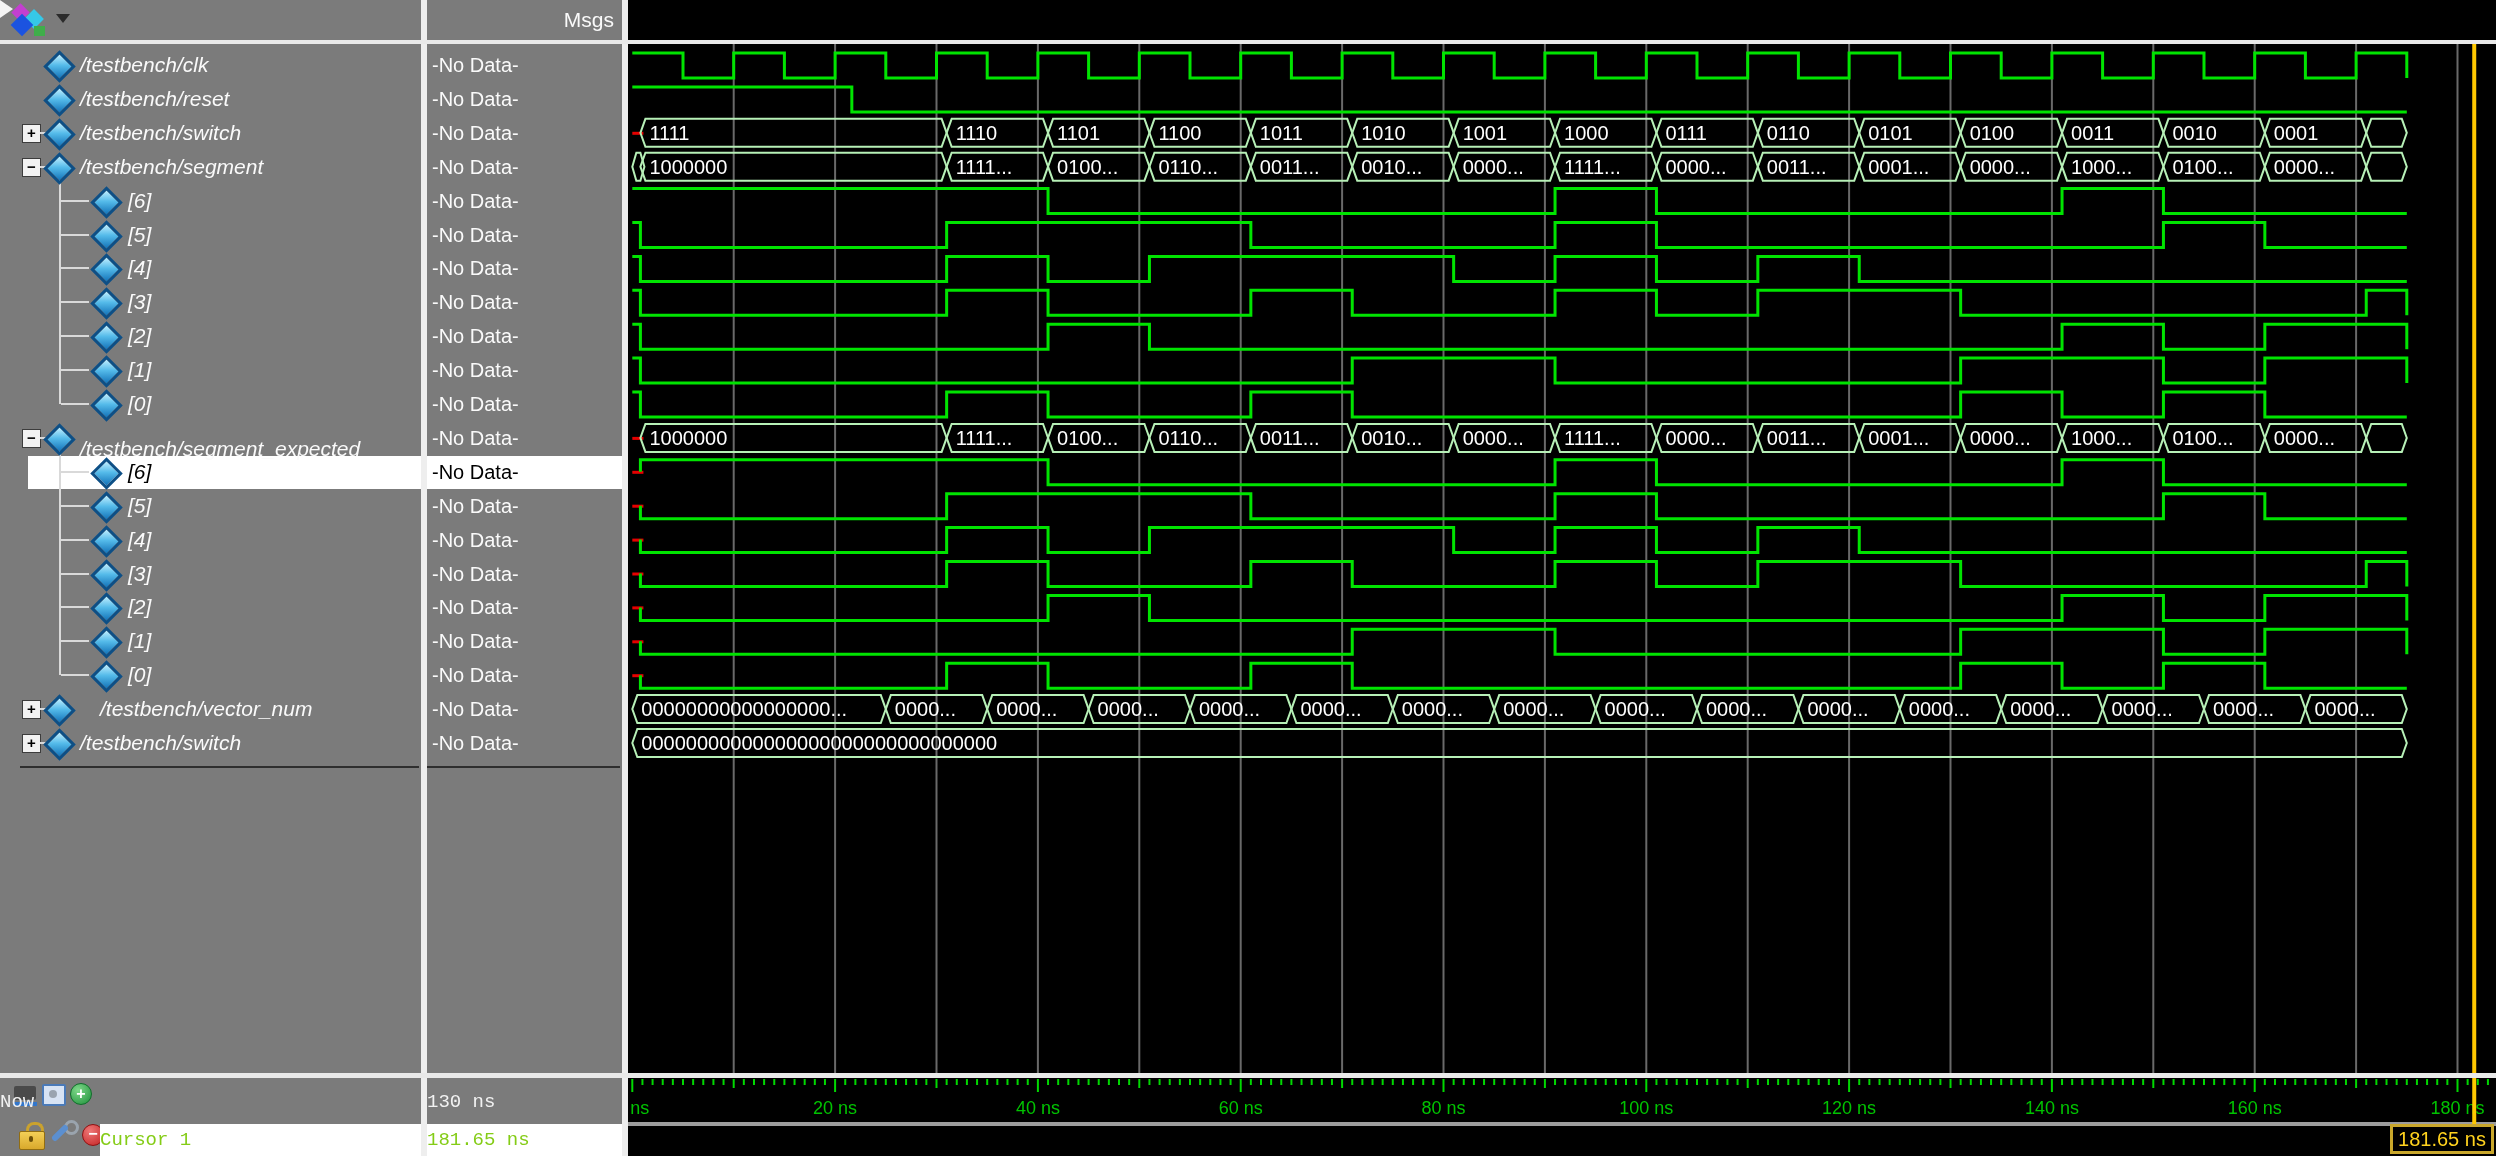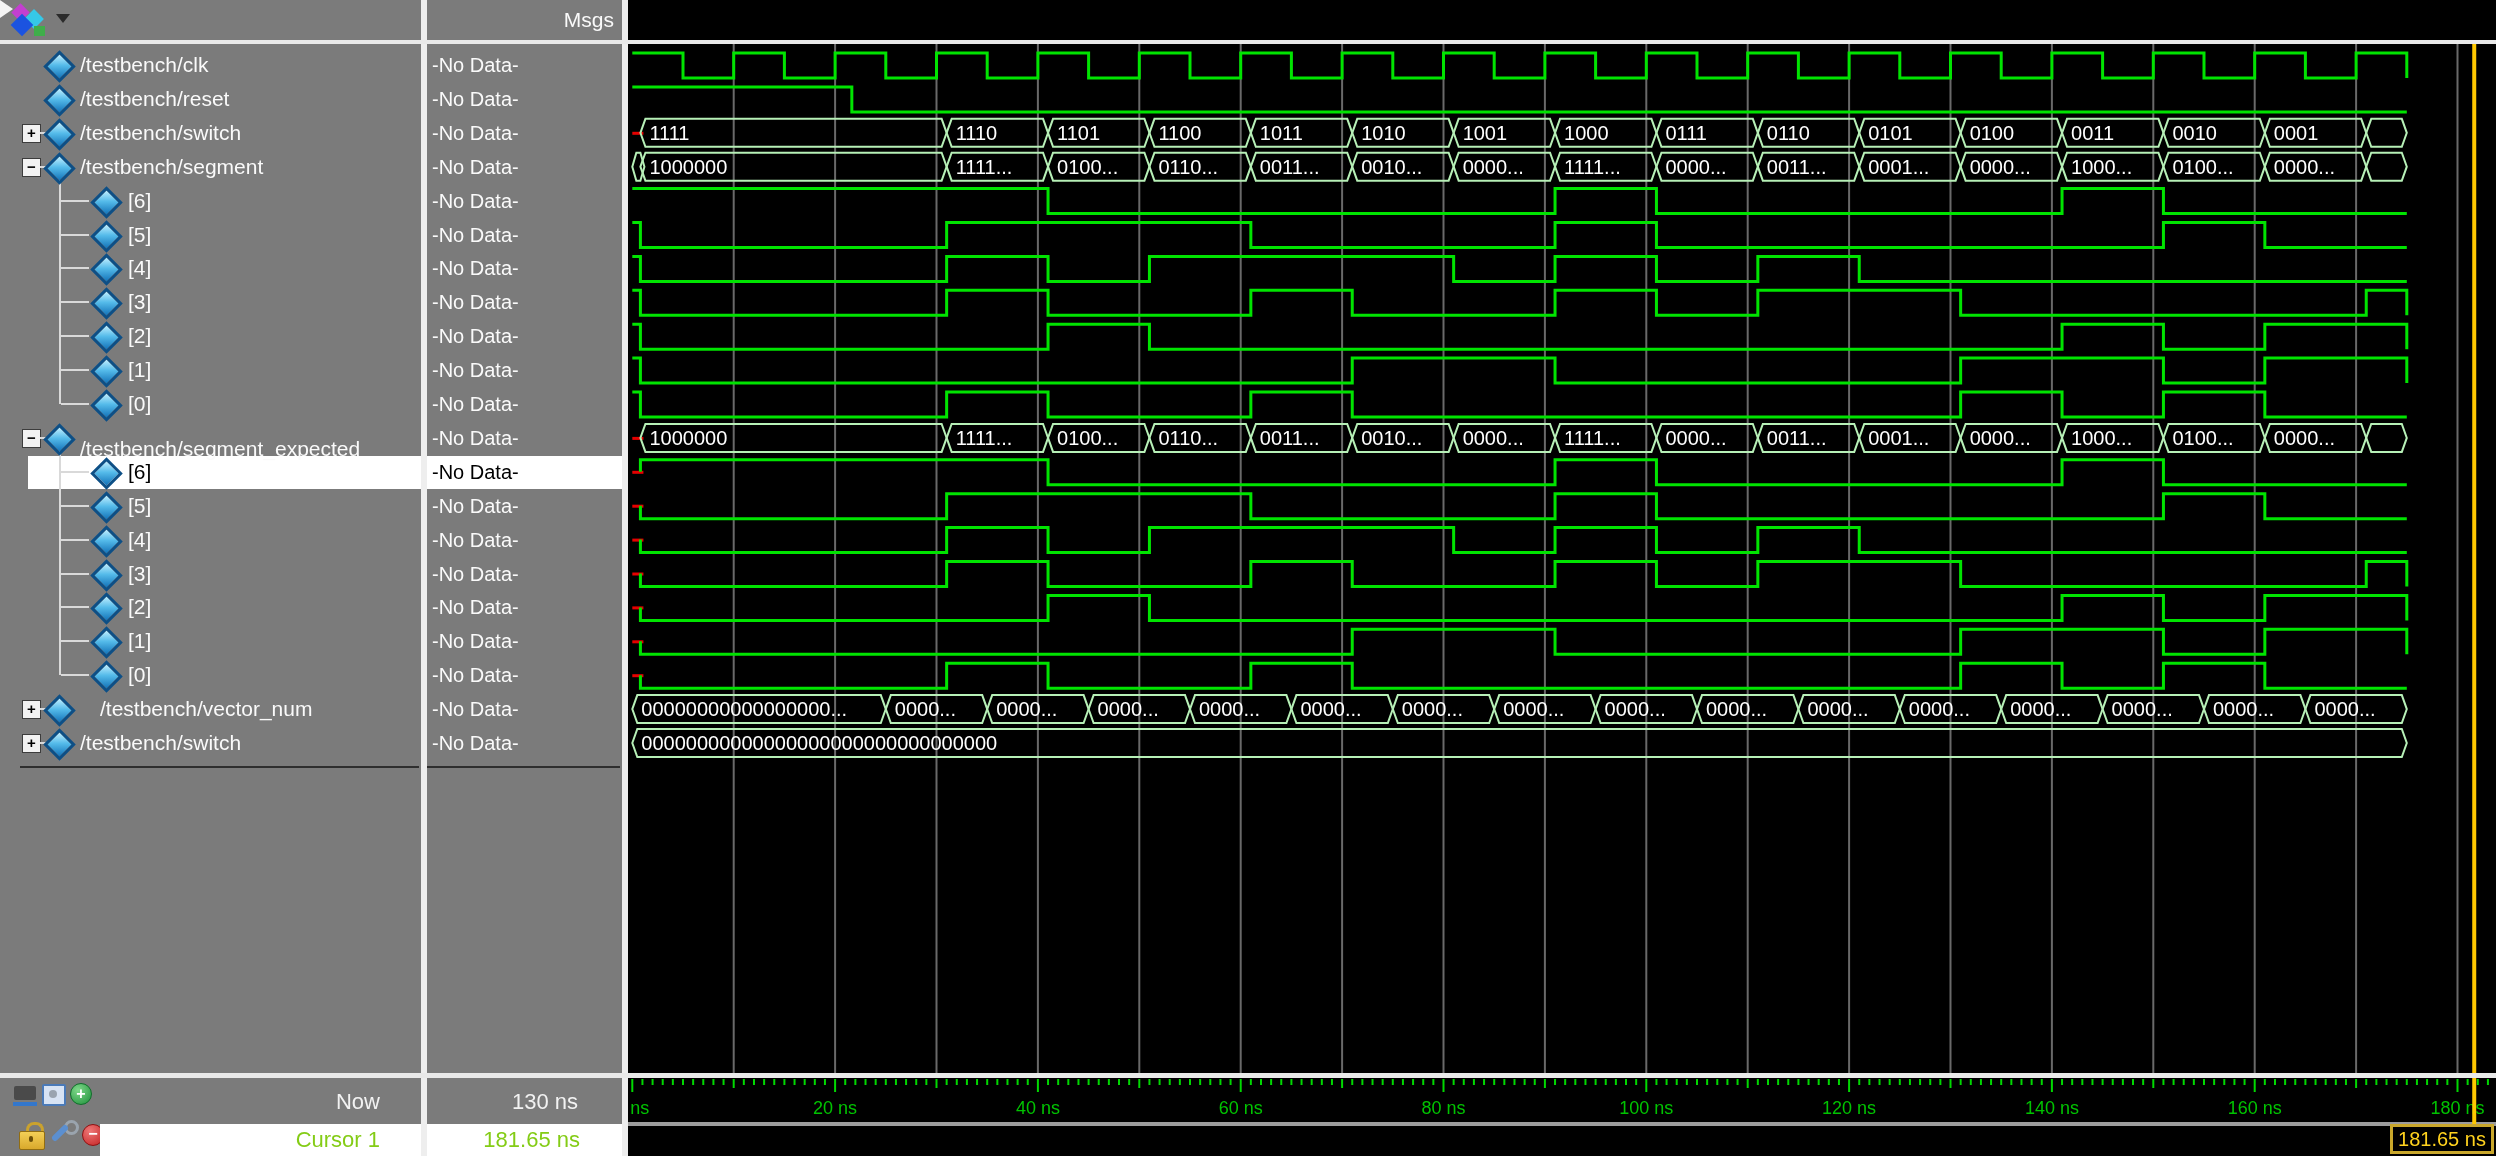--- a/index.html
+++ b/index.html
@@ -8,31 +8,31 @@
   .abs{position:absolute;}
   #name-panel{left:0;top:0;width:421px;height:1073px;background:#7b7b7b;}
   #msgs-panel{left:427px;top:0;width:195px;height:1073px;background:#7b7b7b;}
   #wave-panel{left:628px;top:0;width:1868px;height:1156px;background:#000;}
   #divider1{left:421px;top:0;width:6px;height:1156px;background:#eeeeee;}
   #divider2{left:622px;top:0;width:6px;height:1156px;background:#eeeeee;}
   #hline-header{left:0;top:40px;width:2496px;height:4px;background:#e9e9e9;}
   #hline-bottom{left:0;top:1073px;width:2496px;height:5px;background:#e9e9e9;}
   #bottom-bar{left:0;top:1078px;width:628px;height:78px;background:#7b7b7b;}
   #cursor-row-white{left:100px;top:1124px;width:528px;height:32px;background:#ffffff;}
-  .row-label{position:absolute;height:24px;line-height:24px;font-size:21px;color:#fafafa;white-space:nowrap;}
+  .row-label{position:absolute;height:24px;line-height:24px;font-size:21px;color:#fafafa;white-space:nowrap;font-style:italic;}
   .msgs-cell{position:absolute;left:5px;height:24px;line-height:24px;font-size:20px;color:#fafafa;white-space:nowrap;}
   .diamond{position:absolute;width:17px;height:17px;transform:rotate(45deg);
            background:linear-gradient(135deg,#c2efff 0%,#55bbea 45%,#1272b8 100%);
            border:3px solid #0d4f86;}
   .expand-box{position:absolute;width:17px;height:17px;background:#f2f2f2;border:1px solid #3c3c3c;
               color:#000;font-size:15px;line-height:15px;text-align:center;font-weight:bold;}
   .treeline{position:absolute;background:#d9d9d9;}
   .hl{position:absolute;background:#ffffff;}
   .endline{position:absolute;background:#2e2e2e;height:2px;}
-  .statustext{position:absolute;font-size:22px;color:#f2f2f2;height:26px;line-height:26px;text-align:right;white-space:nowrap;}
+  .statustext{position:absolute;font-size:19px;color:#f2f2f2;height:26px;line-height:26px;white-space:nowrap;font-family:Liberation Mono, monospace;}
   .statusdark{color:#84cc16;}
   #cursor-time-box{left:2390px;top:1124px;width:98px;height:24px;background:#000;border:3px solid #c9a72b;
                    color:#ffd21e;font-size:20px;line-height:24px;text-align:center;white-space:nowrap;}
   #msgs-header{position:absolute;right:8px;top:8px;font-size:21px;color:#fafafa;}
   
   .logo-d{position:absolute;transform:rotate(45deg);}
   
   .ic{position:absolute;}
   .circle-ic{border-radius:50%;text-align:center;color:#fff;font-weight:bold;}
 </style>

